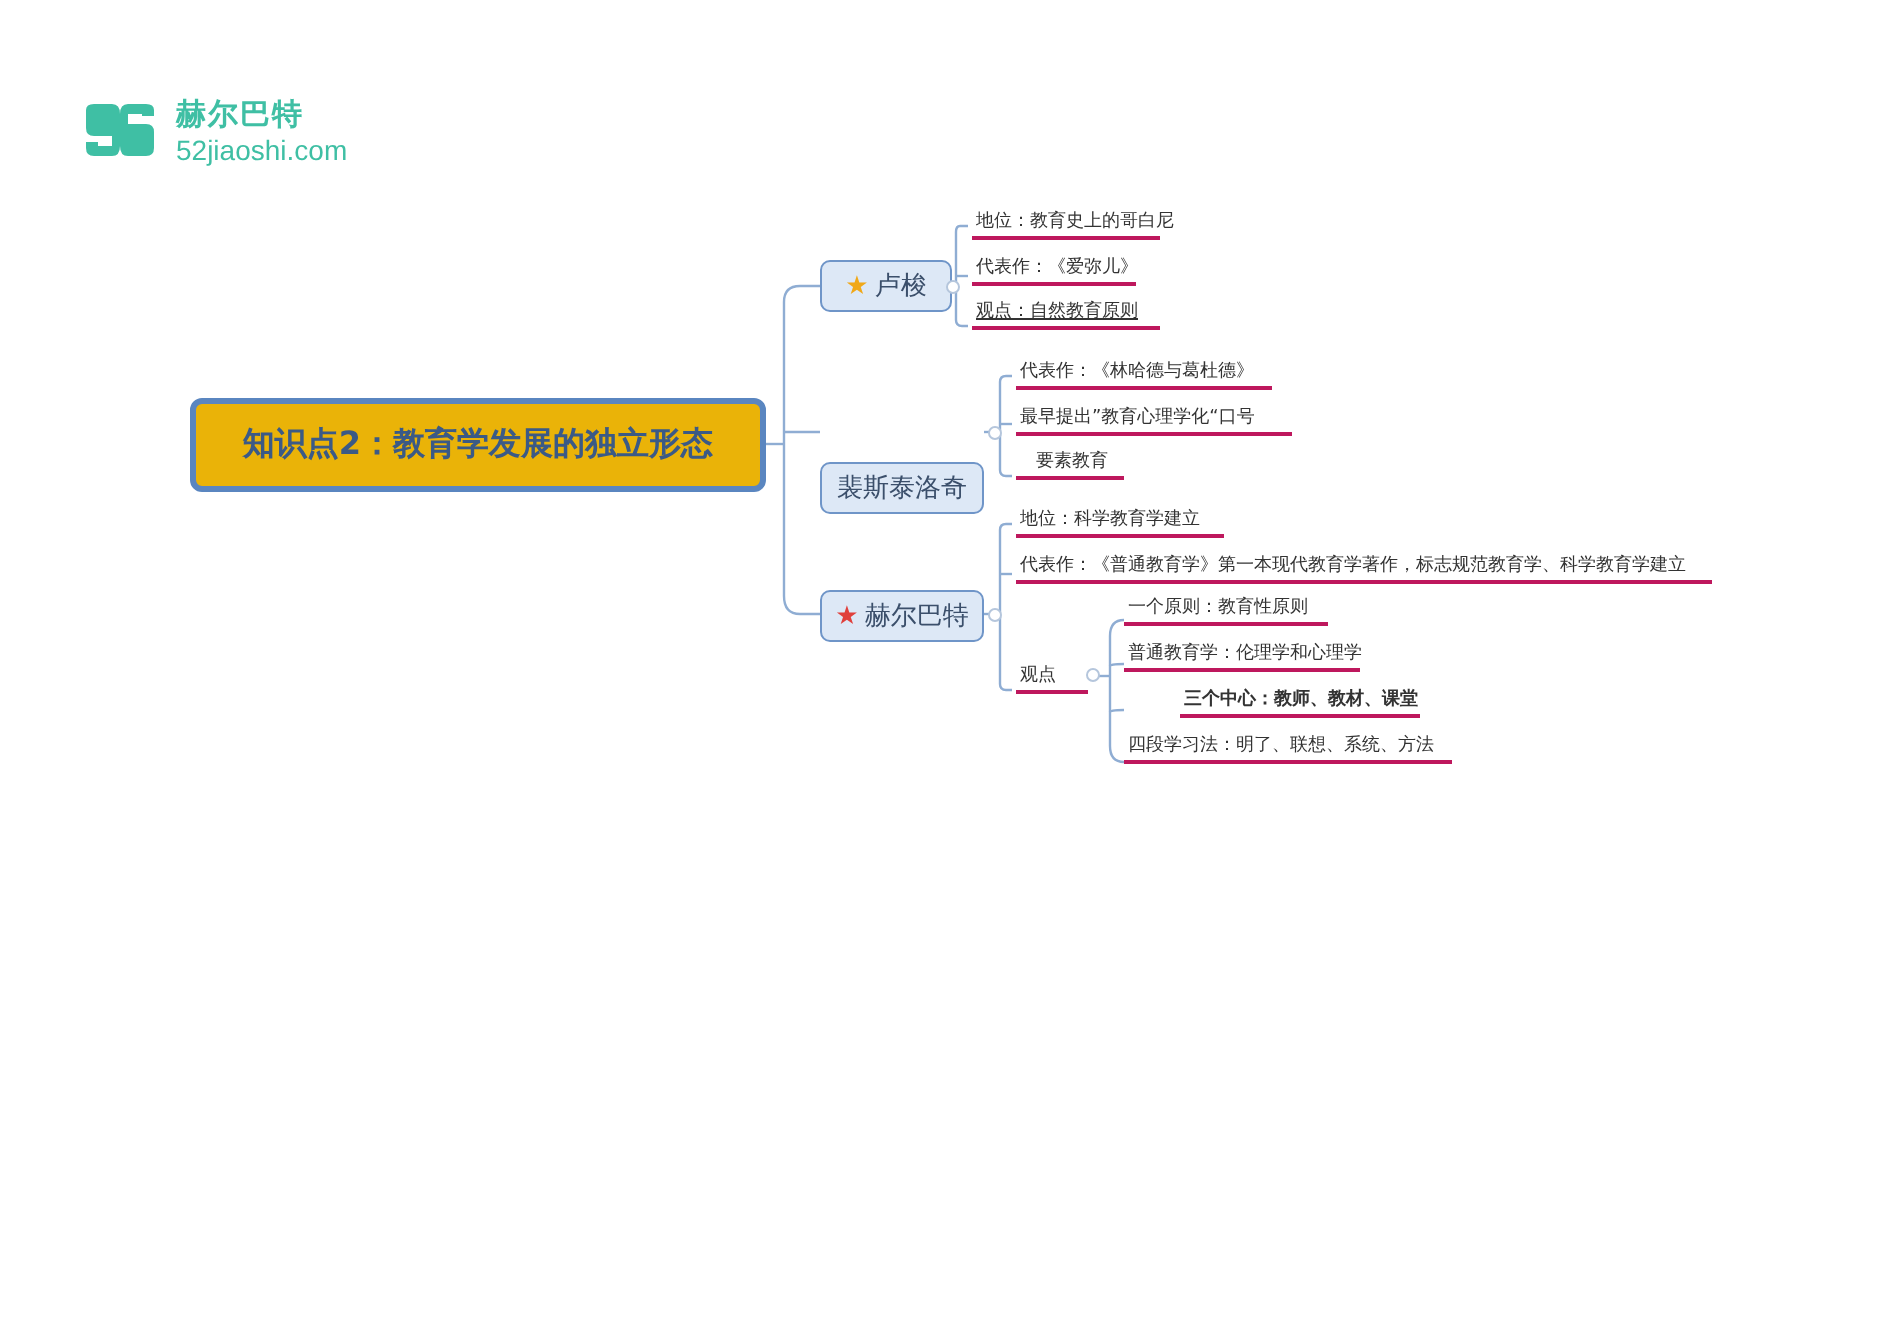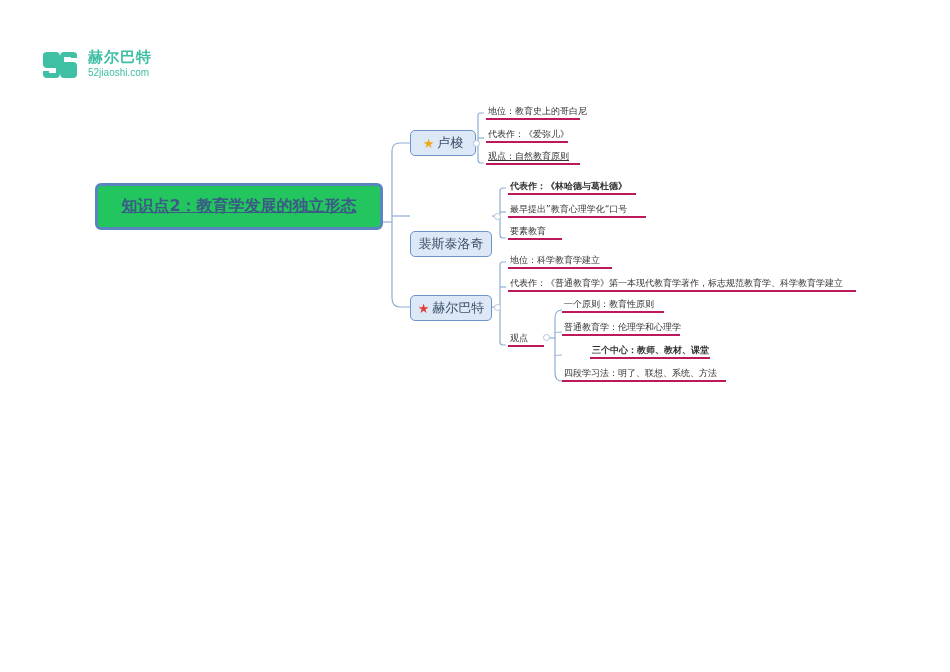--- a/index.html
+++ b/index.html
@@ -5,27 +5,27 @@
   html, body { margin: 0; padding: 0; }
   body {
     width: 950px; height: 672px; background: #ffffff; position: relative; overflow: hidden;
     font-family: "DejaVu Sans", "Liberation Sans", sans-serif;
   }
   .abs { position: absolute; }
   
   .logo { left: 40px; top: 48px; width: 130px; height: 36px; }
   .logo-mark { left: 0; top: 2px; width: 40px; height: 30px; }
   .logo-cn { left: 48px; top: 0; font-size: 15px; font-weight: bold; color: #3fbfa4; letter-spacing: 1px; white-space: nowrap; }
-  .logo-en { left: 48px; top: 19px; font-size: 10px; color: #3fbfa4; white-space: nowrap; font-family: "Liberation Sans", sans-serif; }
+  .logo-en { left: 48px; top: 19px; font-size: 14px; color: #3fbfa4; white-space: nowrap; font-family: "Liberation Sans", sans-serif; }
 
   .root {
-    left: 95px; top: 183px; width: 288px; height: 47px;
-    background: #22c55e; border: 3px solid #5a86c0; border-radius: 6px;
+    left: 95px; top: 199px; width: 288px; height: 47px;
+    background: #eab308; border: 3px solid #5a86c0; border-radius: 6px;
     box-sizing: border-box; display: flex; align-items: center; justify-content: center;
-    font-size: 16px; font-weight: bold; color: #3b5a86; white-space: nowrap; text-decoration: underline;
+    font-size: 16px; font-weight: bold; color: #3b5a86; white-space: nowrap;
   }
   .topic {
     height: 26px; background: #dde8f6; border: 1.5px solid #6f95c8; border-radius: 5px;
     box-sizing: border-box; display: flex; align-items: center; justify-content: center;
     font-size: 13px; color: #3b4f6b; white-space: nowrap;
   }
   .star { font-size: 13px; margin-right: 3px; }
   .leaf {
     font-size: 9px; color: #333; white-space: nowrap; height: 16px; line-height: 14px;
     border-bottom: 2px solid #be185d; padding-left: 2px; box-sizing: border-box;
@@ -81,23 +81,23 @@
 </div>
 <div class="abs collapse" style="left:473px; top:140px;"></div>
 <div class="abs leaf" style="left:486px; top:104px; width:94px;">地位：教育史上的哥白尼</div>
 <div class="abs leaf" style="left:486px; top:127px; width:82px;">代表作：《爱弥儿》</div>
 <div class="abs leaf" style="left:486px; top:149px; width:94px;text-decoration:underline;">观点：自然教育原则</div>
 
 <div class="abs topic" style="left:410px; top:203px; width:82px;margin-top:28px;">
   <span>裴斯泰洛奇</span>
 </div>
 <div class="abs collapse" style="left:494px; top:213px;"></div>
-<div class="abs leaf" style="left:508px; top:179px; width:128px;font-weight:bold;">代表作：《林哈德与葛杜德》</div>
+<div class="abs leaf" style="left:508px; top:179px; width:128px;">代表作：《林哈德与葛杜德》</div>
 <div class="abs leaf" style="left:508px; top:202px; width:138px;">最早提出”教育心理学化“口号</div>
-<div class="abs leaf" style="left:508px; top:224px; width:54px;">要素教育</div>
+<div class="abs leaf" style="left:508px; top:224px; width:54px;text-align:center;">要素教育</div>
 
 <div class="abs topic" style="left:410px; top:295px; width:82px;">
   <span class="star" style="color:#e0403c;">★</span>
   <span>赫尔巴特</span>
 </div>
 <div class="abs collapse" style="left:494px; top:304px;"></div>
 <div class="abs leaf" style="left:508px; top:253px; width:104px;">地位：科学教育学建立</div>
 <div class="abs leaf" style="left:508px; top:276px; width:348px;">代表作：《普通教育学》第一本现代教育学著作，标志规范教育学、科学教育学建立</div>
 <div class="abs leaf" style="left:508px; top:331px; width:36px;">观点</div>
 <div class="abs collapse" style="left:543px; top:334px;"></div>

